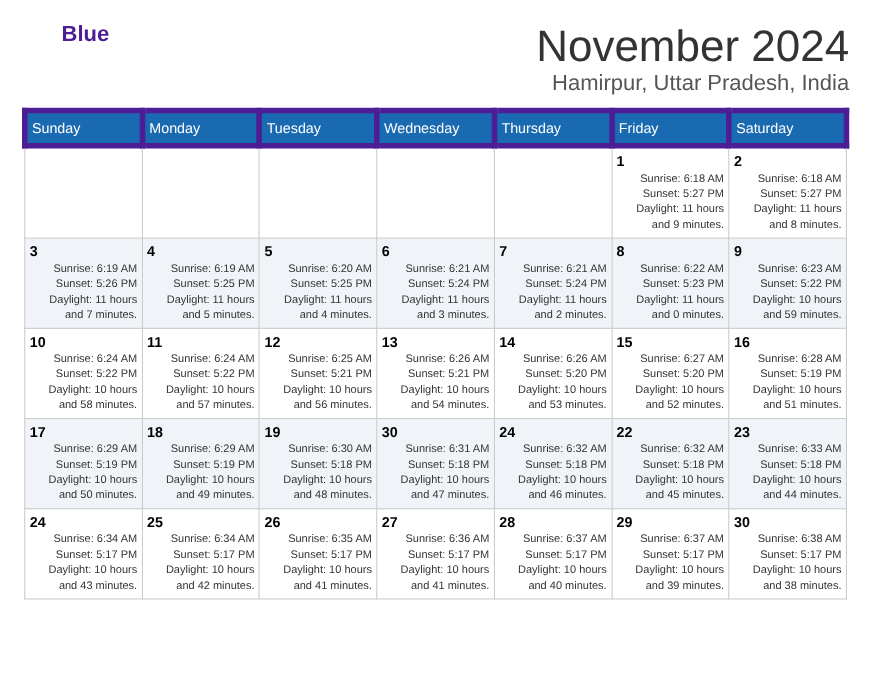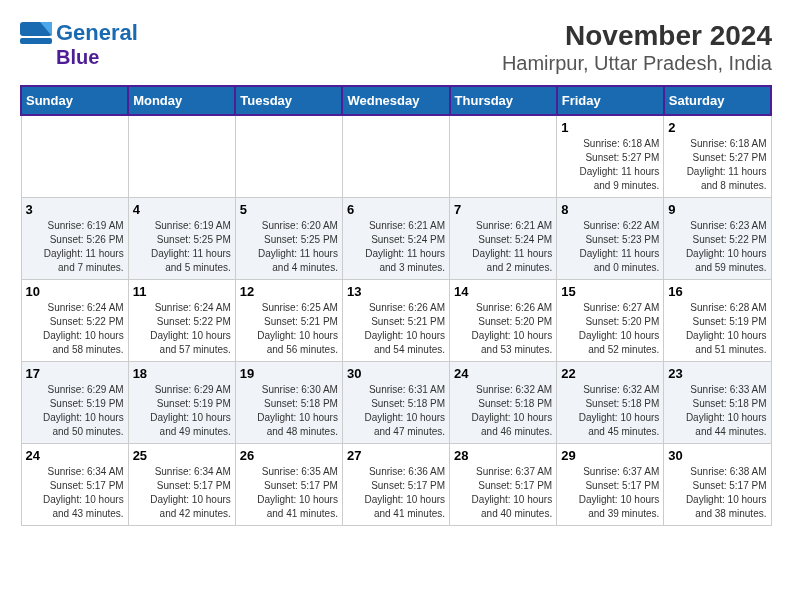--- a/index.html
+++ b/index.html
@@ -29,41 +29,41 @@
     .logo-text span.blue { color: #1a6ab1; }
     .logo-top-row {
       display: flex;
       align-items: center;
       gap: 4px;
     }
     .title-section {
       text-align: right;
     }
     .month-title {
-      font-size: 28px;
-      font-weight: bold;
+      font-size: 40px;
+      font-weight: normal;
       color: #333;
     }
     .location-subtitle {
       font-size: 20px;
       color: #555;
     }
     .calendar {
       width: 100%;
       border-collapse: collapse;
       font-size: 11px;
     }
     .calendar th {
       background-color: #1a6ab1;
       color: #fff;
       padding: 6px 4px;
       text-align: left;
       font-size: 13px;
-      font-weight: bold;
-      border: 2px solid #4c1d95;
+      font-weight: normal;
+      border: 5px solid #4c1d95;
     }
     .calendar td {
       border: 1px solid #ccc;
       vertical-align: top;
       padding: 4px;
       width: 14.28%;
       min-height: 80px;
       height: 80px;
     }
     .day-number {
@@ -86,30 +86,20 @@
     }
     .row-white td {
       background-color: #ffffff;
     }
   </style>
 </head>
 <body>
 
 <div class="header-section">
   <div class="logo">
-    <div class="logo-top-row">
-      <svg width="32" height="22" viewBox="0 0 32 22">
-        <rect x="0" y="0" width="32" height="14" rx="3" fill="#1a6ab1"></rect>
-        <polygon points="20,0 32,0 32,14" fill="#4da6e8"></polygon>
-        <rect x="0" y="16" width="32" height="6" rx="2" fill="#1a6ab1"></rect>
-      </svg>
-      <span class="logo-text">
-        <span class="blue">General</span>
-      </span>
-    </div>
     <span class="logo-text" style="color:#4c1d95; font-size:20px; margin-left:36px;">Blue</span>
   </div>
   <div class="title-section">
     <div class="month-title">November 2024</div>
     <div class="location-subtitle">Hamirpur, Uttar Pradesh, India</div>
   </div>
 </div>
 
 <table class="calendar">
   <thead>

